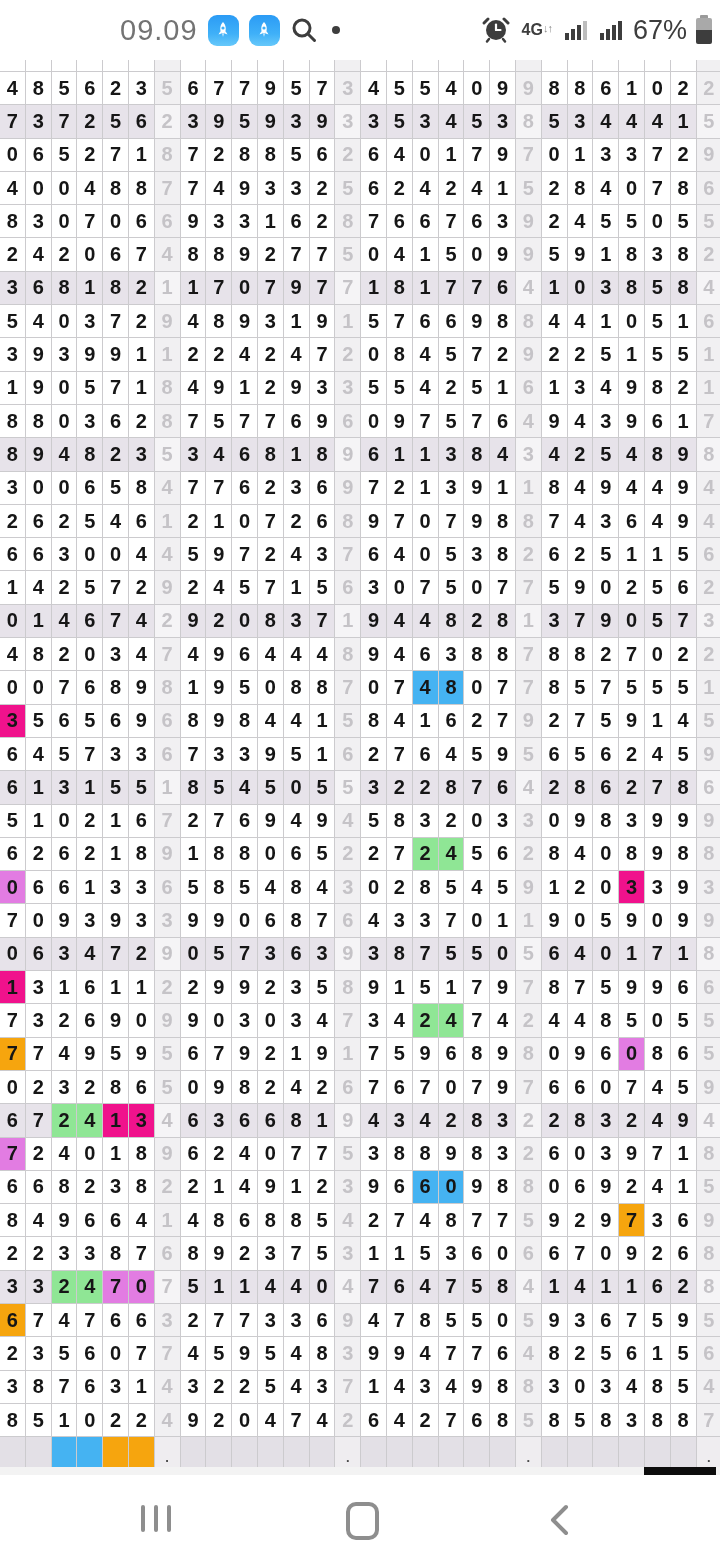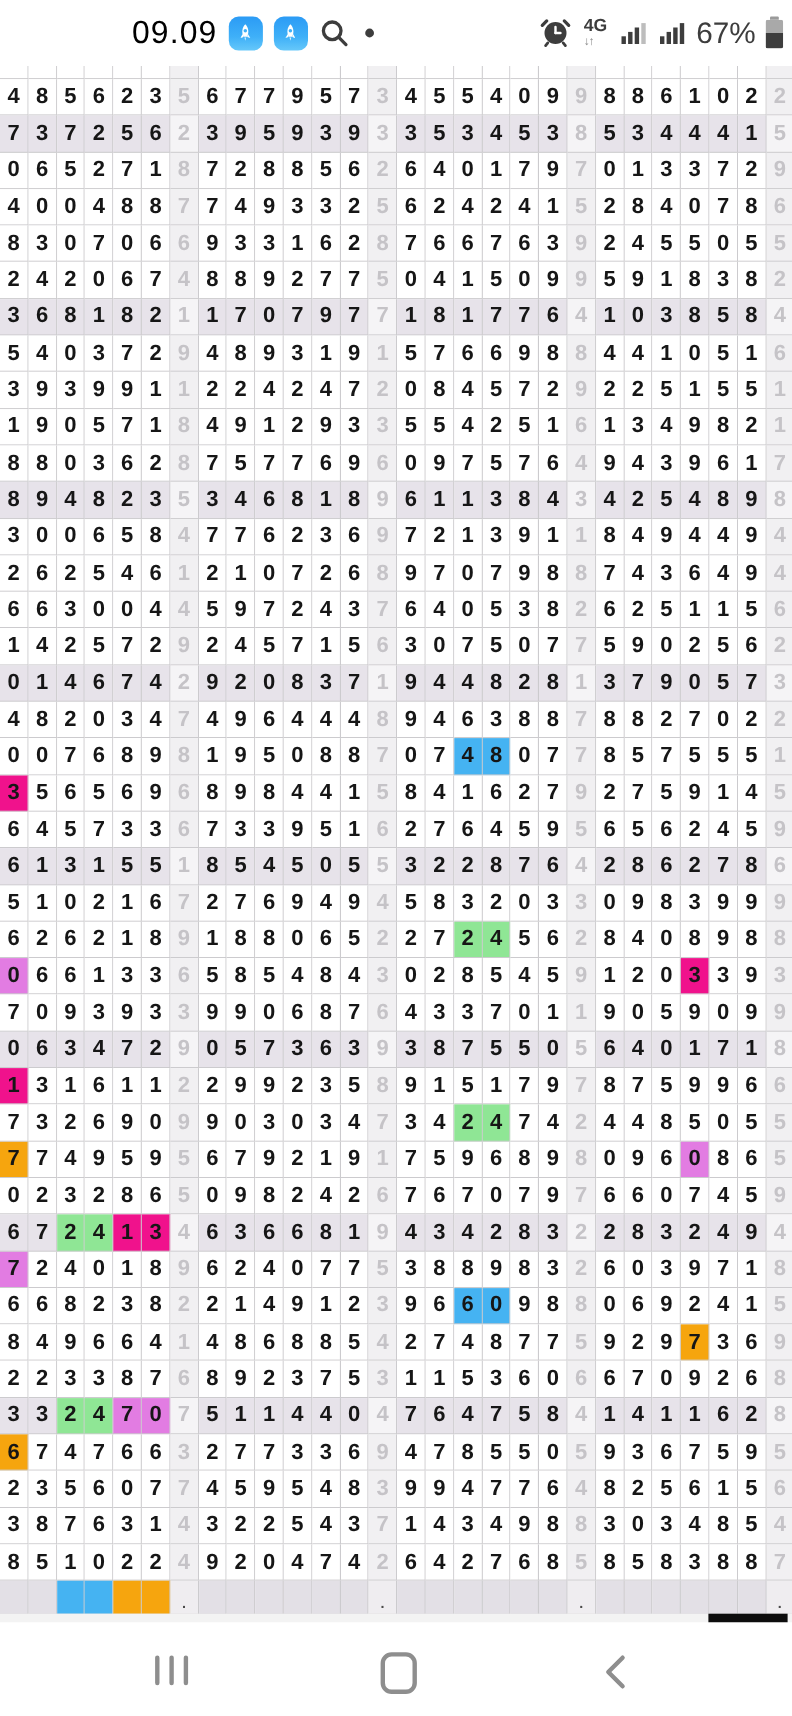--- a/index.html
+++ b/index.html
@@ -8,25 +8,25 @@
     background:#ffffff;font-family:"Liberation Sans",sans-serif;
   }
   
   .status-bar{
     position:absolute;top:0;left:0;width:720px;height:60px;background:#fff;
     display:flex;align-items:center;justify-content:space-between;box-sizing:border-box;
     padding:0 8px 0 120px;
   }
   .sb-left{display:flex;align-items:center;gap:10px;}
   .sb-right{display:flex;align-items:center;gap:9px;}
-  .sb-time{font-size:29px;color:#000000;letter-spacing:1px;}
+  .sb-time{font-size:29px;color:#737373;letter-spacing:1px;}
   .app-icon{width:31px;height:31px;border-radius:9px;background:linear-gradient(180deg,#2b9bf5 0%,#3fb0f8 60%,#66c8fa 100%);
     display:flex;align-items:center;justify-content:center;}
   .sb-dot{width:8px;height:8px;border-radius:50%;background:#3d3d3d;margin-left:4px;}
-  .net-block{display:flex;flex-direction:column;align-items:flex-start;line-height:1;margin:0 2px;}
+  .net-block{display:flex;flex-direction:row;align-items:flex-start;line-height:1;margin:0 2px;}
   .net-label{font-size:16px;font-weight:bold;color:#3d3d3d;}
   .net-arrows{font-size:11px;color:#8a8a8a;letter-spacing:-1px;margin-top:1px;}
   .sb-batt-text{font-size:27px;color:#3d3d3d;}
   .battery{width:16px;height:30px;display:flex;flex-direction:column;align-items:center;}
   .battery .nub{width:8px;height:3px;background:#9a9a9a;border-radius:1px 1px 0 0;}
   .battery .body{width:16px;height:26px;border-radius:2px;overflow:hidden;display:flex;flex-direction:column;}
   .battery .empty{flex:0 0 45%;background:#a9a9a9;}
   .battery .fill{flex:1;background:#3d3d3d;}
   
   .grid{

